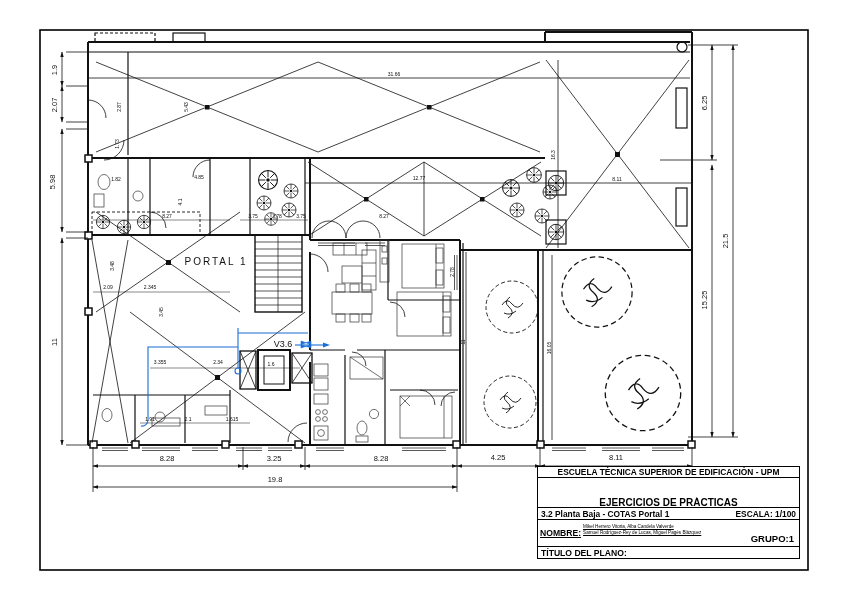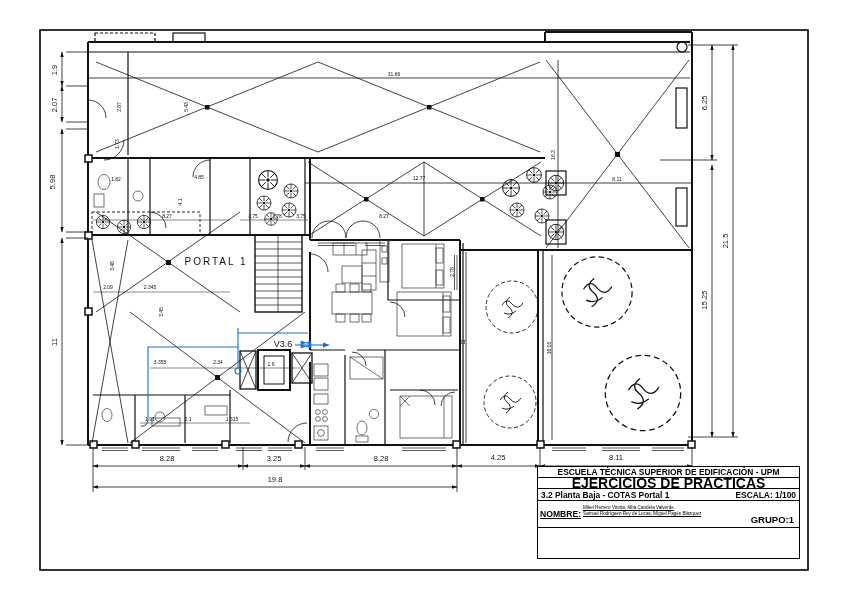--- a/index.html
+++ b/index.html
@@ -6,21 +6,21 @@
   #stage{position:relative;width:848px;height:600px;background:#fff;overflow:hidden;
          font-family:"Liberation Sans",sans-serif;color:#000;}
   #plan-svg{position:absolute;left:0;top:0;}
   
   #title-block{position:absolute;left:537px;top:466px;width:263px;height:93px;
     border:1.6px solid #000;box-sizing:border-box;background:#fff;font-family:"Liberation Sans",sans-serif;}
   .tb-row{box-sizing:border-box;border-bottom:1px solid #000;display:flex;align-items:center;
     justify-content:center;font-weight:bold;overflow:hidden;white-space:nowrap;}
   .tb-r1{height:11px;font-size:8.4px;}
   .tb-r2{height:10px;font-size:8.4px;}
-  .tb-r3{height:11px;font-size:14px;}
+  .tb-r3{height:11px;font-size:10px;margin-top:19px;}
   .tb-r4{height:12px;font-size:8.4px;justify-content:space-between;padding:0 3px;}
   .tb-r5{height:10px;font-size:8.2px;}
   .tb-r6{height:27px;position:relative;justify-content:flex-start;padding:1px 2px;text-decoration:underline;}
   .tb-r7{height:11px;font-size:8.6px;justify-content:flex-start;padding:0 3px;border-bottom:none;}
   .tb-name-label{font-size:8.6px;font-weight:bold;}
   .tb-names{font-size:4.6px;font-weight:normal;line-height:6px;margin-left:2px;margin-top:-6px;}
   .tb-group{position:absolute;right:5px;bottom:2px;font-size:9.5px;font-weight:bold;margin-left:12px;}
 </style>
 </head>
 <body>
@@ -328,15 +328,16 @@
     <span>ESCALA: 1/100</span>
   </div>
   <div class="tb-row tb-r6">
     <span class="tb-name-label">NOMBRE:</span>
     <span class="tb-names">
       <span>Mikel Herrero Vitoria, Alba Candela Valverde</span><br>
       <span>Samuel Rodríguez-Rey de Lucas, Miguel Pagés Blázquez</span>
     </span>
     <span class="tb-group">GRUPO:1</span>
   </div>
+  <div class="tb-row tb-r7">TÍTULO DEL PLANO:</div>
 </div>
 
 </div>
 
 </body></html>

